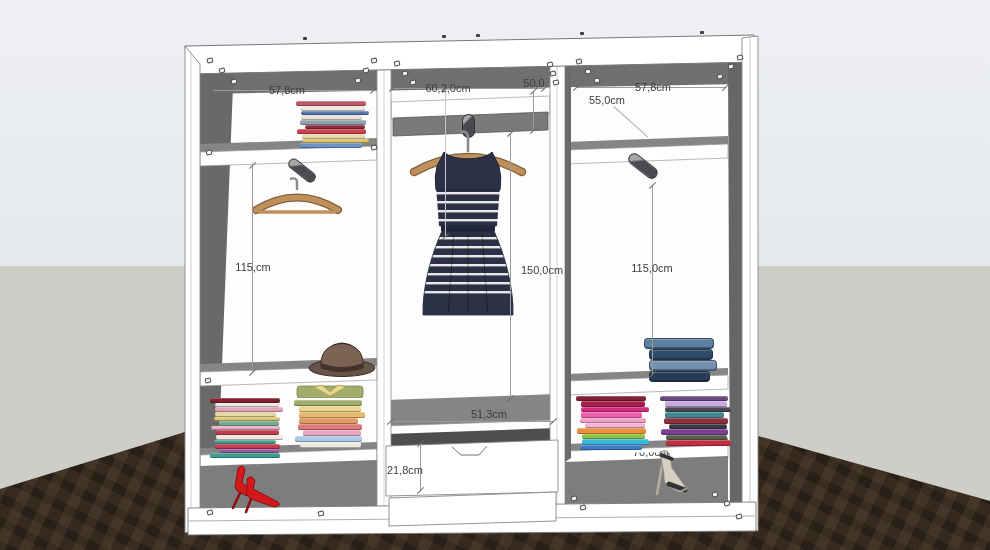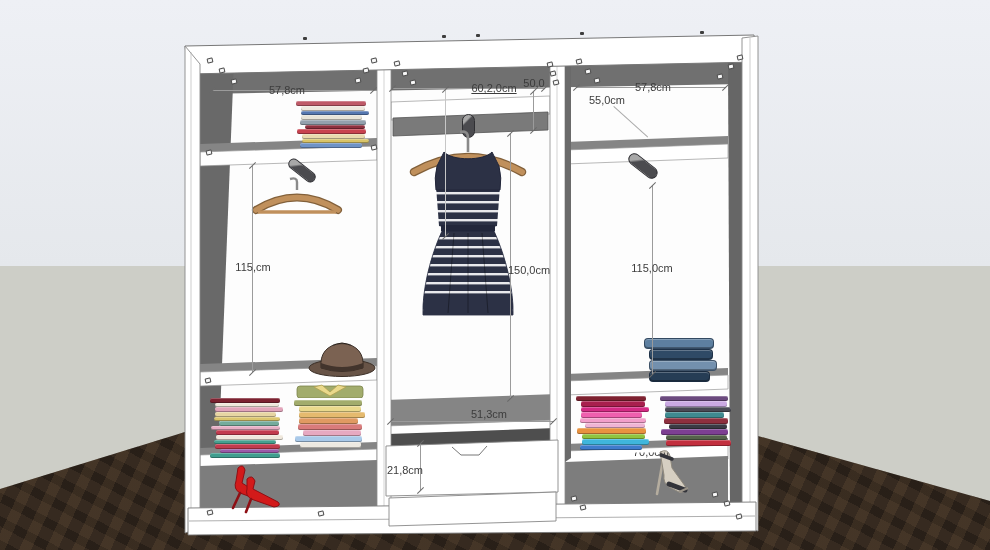--- a/index.html
+++ b/index.html
@@ -245,26 +245,26 @@
   <div class="dim-h" style="left:390px;top:421px;width:164px;"></div>
   <div class="dim-v" style="left:252px;top:166px;height:206px;"></div>
   <div class="dim-v" style="left:510px;top:134px;height:264px;"></div>
   <div class="dim-v" style="left:652px;top:186px;height:188px;"></div>
   <div class="dim-v" style="left:533px;top:92px;height:38px;"></div>
   <div class="dim-v" style="left:420px;top:444px;height:46px;"></div>
   <div class="dim-v faint" style="left:445px;top:90px;height:146px;"></div>
   <div class="dim-diag" style="left:614px;top:106px;width:46px;transform:rotate(42deg);"></div>
 
   <div class="dim-label" style="left:287px;top:90px;">57,8cm</div>
-  <div class="dim-label" style="left:494px;top:88px;text-decoration:underline;">60,2,0cm</div>
+  <div class="dim-label" style="left:448px;top:88px;">60,2,0cm</div>
   <div class="dim-label" style="left:534px;top:83px;">50,0</div>
   <div class="dim-label" style="left:653px;top:87px;">57,8cm</div>
   <div class="dim-label" style="left:607px;top:100px;">55,0cm</div>
   <div class="dim-label" style="left:253px;top:267px;">115,cm</div>
-  <div class="dim-label" style="left:529px;top:270px;">150,0cm</div>
+  <div class="dim-label" style="left:542px;top:270px;">150,0cm</div>
   <div class="dim-label" style="left:652px;top:268px;">115,0cm</div>
   <div class="dim-label" style="left:489px;top:414px;">51,3cm</div>
   <div class="dim-label" style="left:405px;top:470px;">21,8cm</div>
   <div class="dim-label clip" style="left:651px;top:452px;">70,0cm</div>
 
 <div class="dot" style="left: 207px; top: 58px;"></div>
     <div class="dot" style="left: 219px; top: 68px;"></div>
     <div class="dot" style="left: 231px; top: 79px;"></div>
     <div class="dot" style="left: 371px; top: 58px;"></div>
     <div class="dot" style="left: 363px; top: 68px;"></div>

